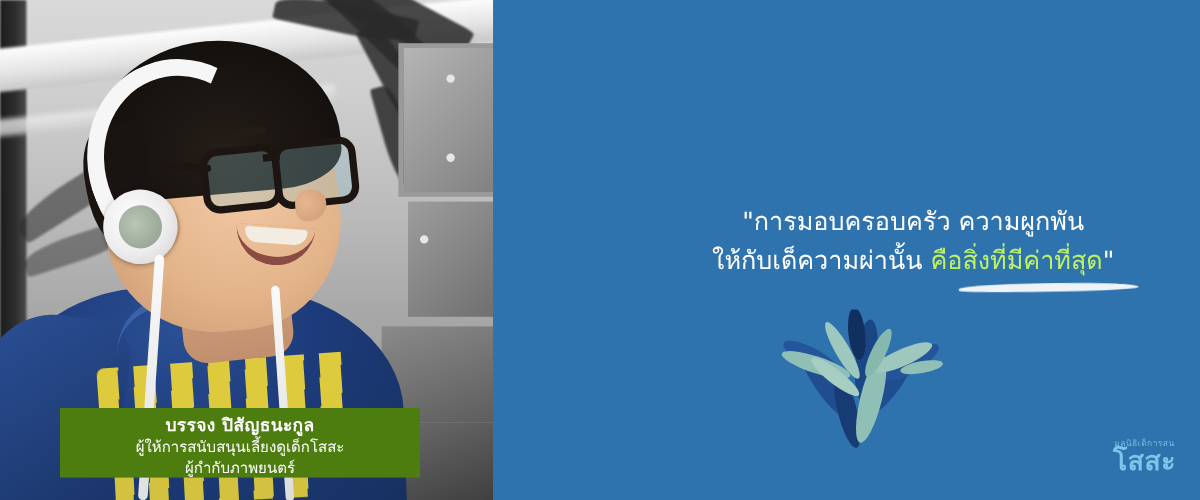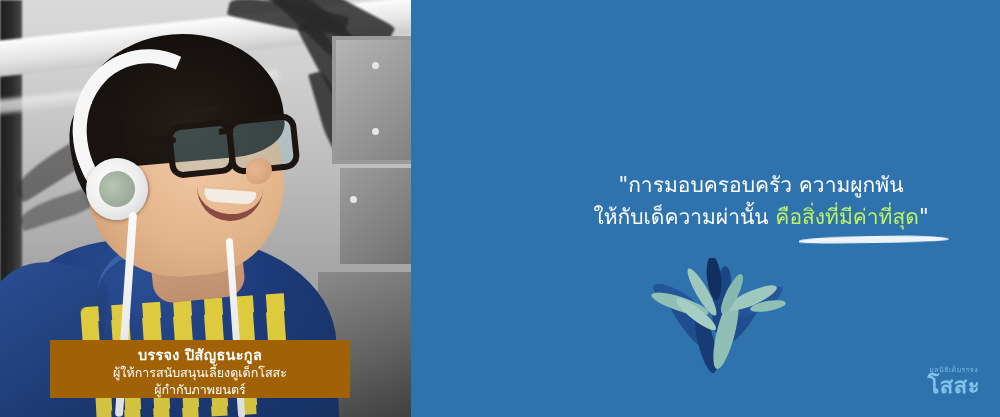--- a/index.html
+++ b/index.html
@@ -294,21 +294,21 @@
     transform: rotate(-4deg);
   }
 
   
   .name-card {
     position: absolute;
     left: 50px;
     top: 340px;
     width: 300px;
     height: 58px;
-    background: #a16207;
+    background: #4d7c0f;
     padding: 6px 10px 0;
     box-sizing: border-box;
     text-align: center;
     color: #ffffff;
   }
   .name-card .nm-name {
     font-size: 14.5px;
     font-weight: bold;
     line-height: 1.32;
     letter-spacing: .3px;
@@ -477,18 +477,18 @@
         <ellipse cx="66" cy="34" rx="6" ry="27" fill="#9ec8bd" transform="rotate(-30 66 34)"></ellipse>
         <ellipse cx="90" cy="74" rx="9" ry="38" fill="#8fbfb5" transform="rotate(14 90 74)"></ellipse>
         <ellipse cx="116" cy="40" rx="7" ry="27" fill="#9ec8bd" transform="rotate(66 116 40)"></ellipse>
         <ellipse cx="60" cy="56" rx="6" ry="25" fill="#a6cec3" transform="rotate(-52 60 56)"></ellipse>
         <ellipse cx="96" cy="36" rx="6" ry="22" fill="#87b8ae" transform="rotate(26 96 36)"></ellipse>
         <ellipse cx="132" cy="48" rx="5" ry="18" fill="#8fbfb5" transform="rotate(80 132 48)"></ellipse>
       </g>
     </svg>
 
     <div class="logo">
-      <div class="logo-top">มูลนิธิเด็บรรจง</div>
+      <div class="logo-top">มูลนิธิเด็การสน</div>
       <div class="logo-word">โสสะ</div>
     </div>
 
   </div>
 </div>
 
 </body></html>

